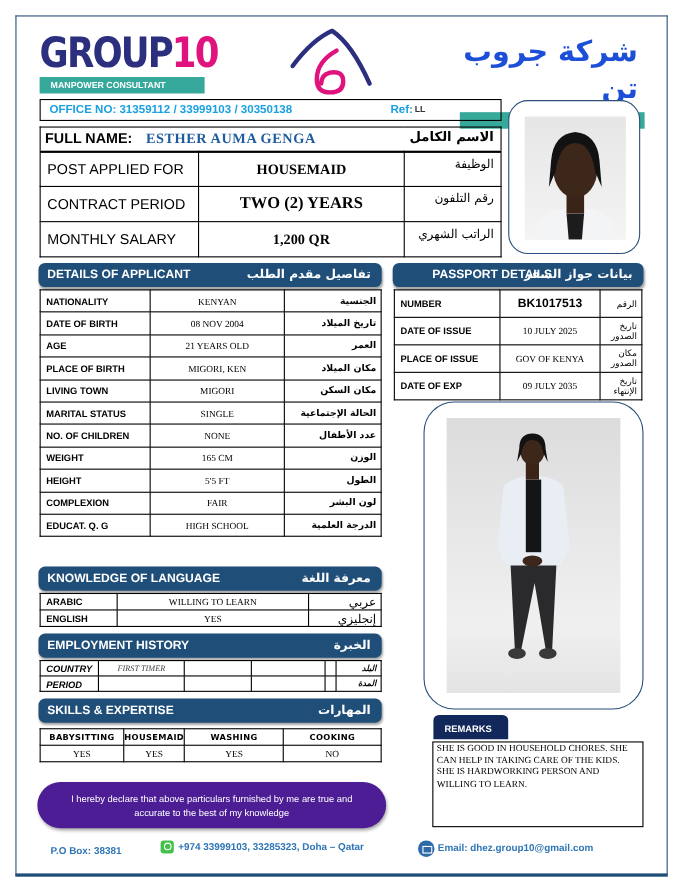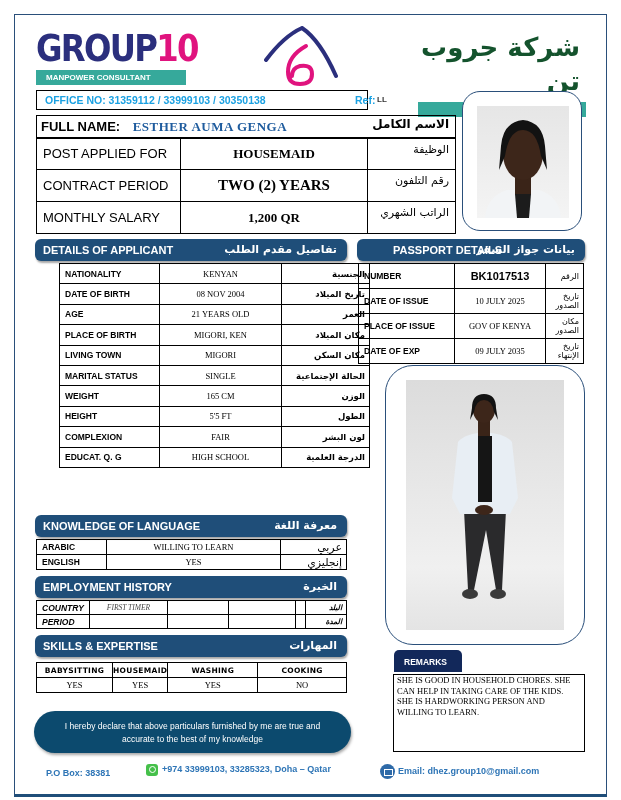--- a/index.html
+++ b/index.html
@@ -8,25 +8,25 @@
 
   .page-frame { position: absolute; left: 14px; top: 14px; width: 593px; height: 783px; border: 1px solid #2a4f7a; border-bottom: 3px solid #1f4e79; }
 
   
   .logo-left { position: absolute; left: 36px; top: 30px; width: 150px; }
   .logo-group { font-family: "DejaVu Sans", sans-serif; font-weight: bold; font-size: 38px; letter-spacing: -2px; color: #2b2f7d; line-height: 36px; transform: scaleX(0.85); transform-origin: left; white-space: nowrap; }
   .logo-group .ten { color: #e0137e; }
   .logo-tag { margin-top: 4px; background: #36a99b; color: #fff; font-size: 8px; font-weight: bold; padding: 3px 0 3px 10px; width: 150px; height: 15px; }
   .logo-center { position: absolute; left: 262px; top: 26px; width: 80px; height: 62px; }
   .logo-right { position: absolute; left: 418px; top: 30px; width: 168px; text-align: right; }
-  .logo-ar { font-family: "DejaVu Sans", sans-serif; font-weight: bold; font-size: 26px; color: #14532d; line-height: 34px; padding-right: 6px; }
+  .logo-ar { font-family: "DejaVu Sans", sans-serif; font-weight: bold; font-size: 26px; color: #1d4ed8; line-height: 34px; padding-right: 6px; }
   .logo-ar-tag { margin-top: 4px; background: #36a99b; color: #fff; font-size: 9px; padding: 2px 10px 2px 0; height: 15px; }
 
   
-  .office-box { position: absolute; left: 36px; top: 90px; width: 332px; height: 20px; border: 1px solid #000; font-family: "Liberation Sans", sans-serif; font-size: 10.5px; font-weight: bold; color: #1ba1e2; padding: 3px 0 0 8px; }
+  .office-box { position: absolute; left: 36px; top: 90px; width: 420px; height: 20px; border: 1px solid #000; font-family: "Liberation Sans", sans-serif; font-size: 10.5px; font-weight: bold; color: #1ba1e2; padding: 3px 0 0 8px; }
   .office-box .ref { position: absolute; left: 318px; top: 3px; color: #1ba1e2; }
   .office-box .ref-val { position: absolute; left: 340px; top: 4px; font-size: 8px; color: #333; }
 
   
   .main-table { position: absolute; left: 36px; top: 115px; width: 420px; border: 1px solid #000; border-collapse: collapse; }
   .main-table td { border: 1px solid #000; height: 32px; vertical-align: middle; }
   .main-table tr.name-row td { height: 22px; border-bottom: 2px solid #000; }
   .lbl-big { font-size: 13px; padding-left: 6px; }
   .val-big { font-family: "Liberation Serif", serif; font-weight: bold; text-align: center; }
   .ar-lbl { font-family: "DejaVu Sans", sans-serif; font-size: 11px; text-align: right; padding-right: 6px; vertical-align: top !important; padding-top: 4px; }
@@ -43,21 +43,21 @@
   
   .bar { position: absolute; height: 22px; background: #1f4e79; border-radius: 6px; color: #fff; font-size: 11px; font-weight: bold; padding: 5px 0 0 8px; box-shadow: 1px 2px 2px rgba(0,0,0,0.35); }
   .bar .ar { position: absolute; right: 10px; top: 4px; font-family: "DejaVu Sans", sans-serif; font-size: 11px; font-weight: bold; }
 
   .grid { position: absolute; border-collapse: collapse; }
   .grid td { border: 1px solid #000; font-size: 8.5px; vertical-align: middle; }
   .g-lbl { font-weight: bold; padding-left: 5px; }
   .g-val { font-family: "Liberation Serif", serif; text-align: center; font-size: 9.5px; }
   .g-ar { font-family: "DejaVu Sans", sans-serif; font-weight: bold; text-align: right; padding-right: 4px; font-size: 9px; }
 
-  .details { left: 36px; top: 263px; width: 311px; margin-left: 23px; }
+  .details { left: 36px; top: 263px; width: 311px; }
   .details td { height: 20.4px; }
 
   .passport { left: 358px; top: 263px; width: 226px; border-radius: 12px; }
   .passport td { height: 25px; }
   .passport .g-ar { font-weight: normal; font-size: 8px; line-height: 9px; text-align: right; }
 
   .lang { left: 36px; top: 539px; width: 311px; }
   .lang td { height: 15px; margin-left: 48px; }
 
   .emp { left: 36px; top: 600px; width: 311px; font-style: italic; }
@@ -66,21 +66,21 @@
 
   .skills { left: 36px; top: 662px; width: 311px; }
   .skills td { height: 15px; }
   .skills .sk-h { font-family: "DejaVu Sans", sans-serif; font-weight: bold; font-size: 7.5px; text-align: center; letter-spacing: 0.3px; }
 
   
   .remarks-tag { position: absolute; left: 394px; top: 650px; width: 68px; height: 22px; background: #12285a; color: #fff; font-size: 8.5px; font-weight: bold; padding: 7px 0 0 10px; border-radius: 5px 5px 0 0; }
   .remarks-box { position: absolute; left: 393px; top: 674px; width: 192px; height: 78px; border: 1px solid #000; font-family: "Liberation Serif", serif; font-size: 8.5px; line-height: 10.5px; padding: 0 3px; }
 
   
-  .declare { position: absolute; left: 34px; top: 711px; width: 317px; height: 42px; background: #0c4a6e; border-radius: 21px; color: #fff; font-size: 8.5px; text-align: center; padding: 9px 14px 0; line-height: 13px; box-shadow: 1px 2px 3px rgba(0,0,0,0.35); }
+  .declare { position: absolute; left: 34px; top: 711px; width: 317px; height: 42px; background: #4c1d95; border-radius: 21px; color: #fff; font-size: 8.5px; text-align: center; padding: 9px 14px 0; line-height: 13px; box-shadow: 1px 2px 3px rgba(0,0,0,0.35); }
 
   
   .footer { position: absolute; top: 768px; font-size: 9px; font-weight: bold; color: #2e75b6; }
   .foot-po { left: 46px; }
   .foot-phone { left: 146px; top: 764px; }
   .foot-email { left: 380px; top: 764px; }
   .wa-icon { display: inline-block; width: 12px; height: 12px; background: #45c04a; border-radius: 3px; vertical-align: middle; margin-right: 4px; position: relative; }
   .wa-icon::after { content: ""; position: absolute; left: 3px; top: 2px; width: 5px; height: 5px; border: 1px solid #fff; border-radius: 50%; }
   .mail-icon { display: inline-block; width: 15px; height: 15px; background: #2e6aa8; border-radius: 50%; vertical-align: middle; margin-right: 3px; position: relative; }
   .mail-icon::after { content: ""; position: absolute; left: 4px; top: 5px; width: 7px; height: 5px; border: 1px solid #fff; }
@@ -178,20 +178,25 @@
       </tr>
   <tr>
         <td class="g-lbl">LIVING TOWN</td>
         <td class="g-val">MIGORI</td>
         <td class="g-ar" dir="rtl">مكان السكن</td>
       </tr>
   <tr>
         <td class="g-lbl">MARITAL STATUS</td>
         <td class="g-val">SINGLE</td>
         <td class="g-ar" dir="rtl">الحالة الإجتماعية</td>
+      </tr>
+  <tr>
+        <td class="g-lbl">NO. OF CHILDREN</td>
+        <td class="g-val">NONE</td>
+        <td class="g-ar" dir="rtl">عدد الأطفال</td>
       </tr>
   <tr>
         <td class="g-lbl">WEIGHT</td>
         <td class="g-val">165 CM</td>
         <td class="g-ar" dir="rtl">الوزن</td>
       </tr>
   <tr>
         <td class="g-lbl">HEIGHT</td>
         <td class="g-val">5'5 FT</td>
         <td class="g-ar" dir="rtl">الطول</td>

